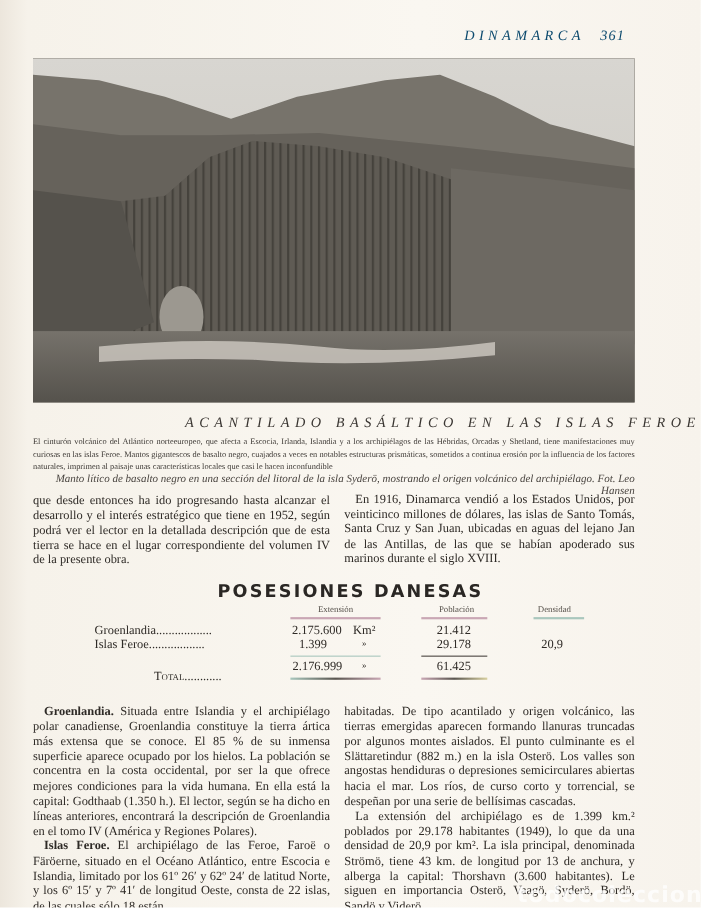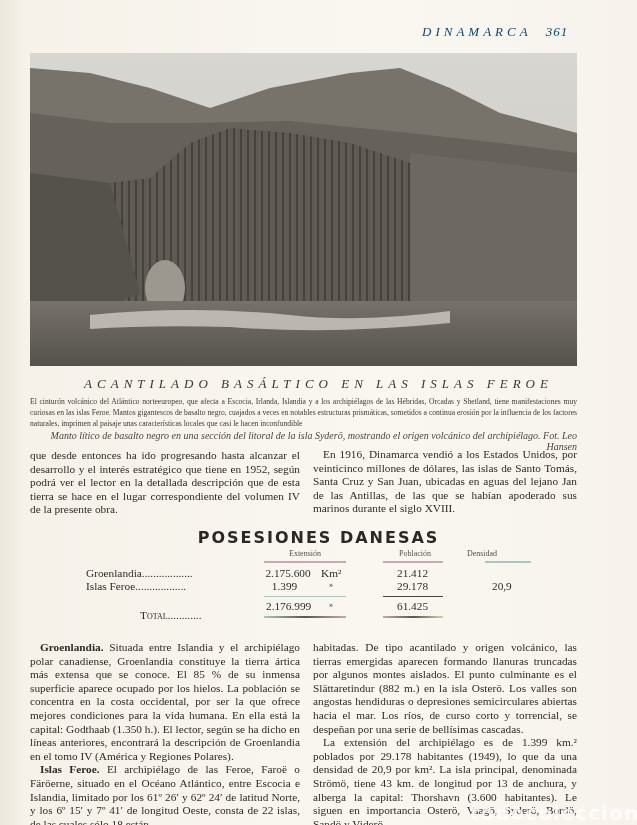--- a/index.html
+++ b/index.html
@@ -16,21 +16,21 @@
   }
   .running-head .pg { letter-spacing:1px; margin-left:14px; }
 
   .photo {
     position:absolute; left:30px; top:53px; width:547px; height:313px;
     overflow:hidden; background:#6e6a62;
   }
   .photo svg { display:block; width:100%; height:100%; }
 
   .caption-title {
-    position:absolute; top:376px; left:0; width:637px; text-align:center;
+    position:absolute; top:376px; left:0; width:637px; text-align:right;
     font-family:"Liberation Serif", serif; font-style:italic;
     font-size:13px; letter-spacing:5px; color:#3a3632;
   }
   .caption-body {
     position:absolute; top:396px; left:30px; width:547px;
     font-family:"Liberation Serif", serif; font-size:7.6px; line-height:11px;
     text-align:justify; color:#3d3935;
   }
   .caption-credit {
     position:absolute; top:430px; left:30px; width:547px; text-align:right;
@@ -105,21 +105,21 @@
   <p>que desde entonces ha ido progresando hasta alcanzar el desarrollo y el interés estratégico que tiene en 1952, según podrá ver el lector en la detallada descripción que de esta tierra se hace en el lugar correspondiente del volumen IV de la presente obra.</p>
 </div>
 <div class="col col-right-top">
   <p class="ind">En 1916, Dinamarca vendió a los Estados Unidos, por veinticinco millones de dólares, las islas de Santo Tomás, Santa Cruz y San Juan, ubicadas en aguas del lejano Jan de las Antillas, de las que se habían apoderado sus marinos durante el siglo XVIII.</p>
 </div>
 
 <div class="table-title">POSESIONES DANESAS</div>
 
 <div class="th" style="left:265px;width:80px;">Extensión</div>
 <div class="th" style="left:380px;width:70px;">Población</div>
-<div class="th" style="left:454px;width:56px;">Densidad</div>
+<div class="th" style="left:476px;width:56px;">Densidad</div>
 <div class="rule" style="top:561px;left:264px;width:82px;background:#c9a7b4;"></div>
 <div class="rule" style="top:561px;left:383px;width:60px;background:#c9a7b4;"></div>
 <div class="rule" style="top:561px;left:485px;width:46px;background:#a9c7bd;"></div>
 
 <div class="cell" style="top:567px;left:86px;">Groenlandia..................</div>
 <div class="cell right" style="top:567px;left:260px;width:56px;">2.175.600</div>
 <div class="cell" style="top:567px;left:321px;">Km²</div>
 <div class="cell" style="top:567px;left:397px;">21.412</div>
 
 <div class="cell" style="top:580px;left:86px;">Islas Feroe..................</div>

